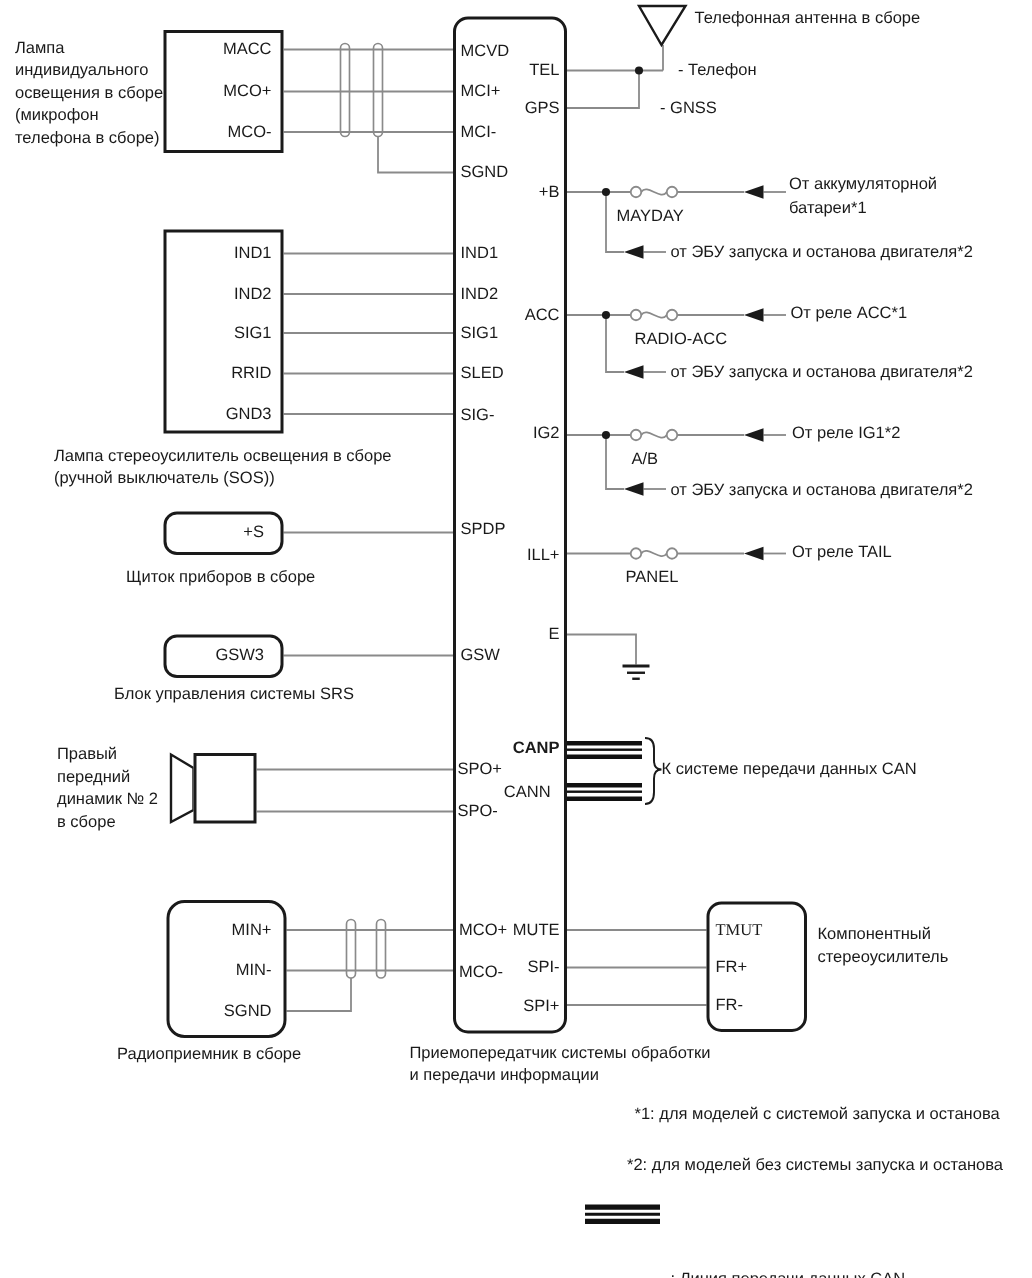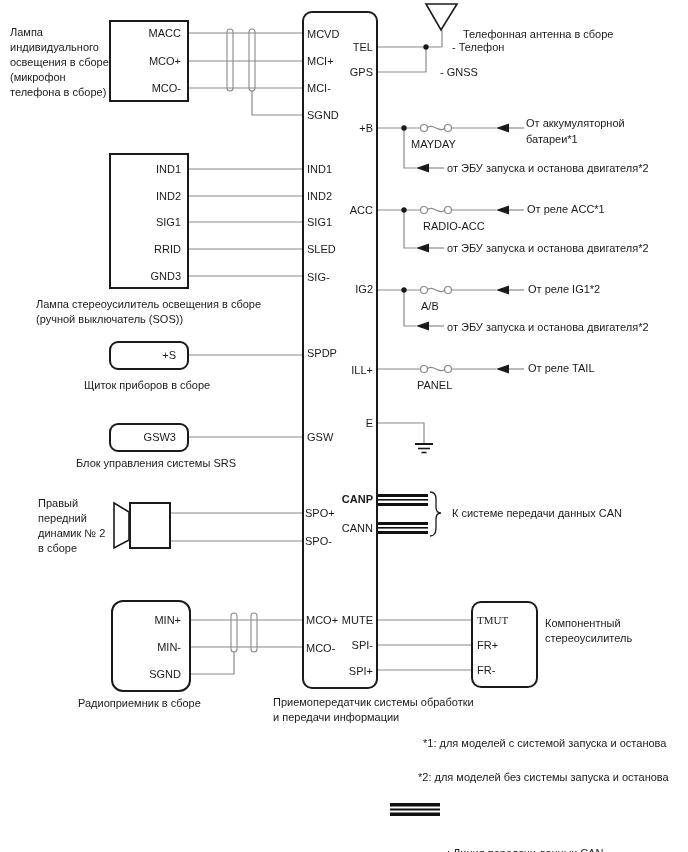--- a/index.html
+++ b/index.html
@@ -171,21 +171,21 @@
   <div class="t" style="left:306px; top:641px;">MCO-</div>
 
   <div class="t tr" style="left:330px; width:43px; top:40px;">TEL</div>
   <div class="t tr" style="left:330px; width:43px; top:65px;">GPS</div>
   <div class="t tr" style="left:330px; width:43px; top:121px;">+B</div>
   <div class="t tr" style="left:330px; width:43px; top:203px;">ACC</div>
   <div class="t tr" style="left:330px; width:43px; top:282px;">IG2</div>
   <div class="t tr" style="left:330px; width:43px; top:363px;">ILL+</div>
   <div class="t tr" style="left:330px; width:43px; top:416px;">E</div>
   <div class="t tr" style="left:330px; width:43px; top:492px;font-weight:bold;">CANP</div>
-  <div class="t tr" style="left:330px; width:43px; top:521px;">CANN</div>
+  <div class="t tr" style="left:330px; width:43px; top:521px;text-align:center;">CANN</div>
   <div class="t tr" style="left:330px; width:43px; top:613px;">MUTE</div>
   <div class="t tr" style="left:330px; width:43px; top:638px;">SPI-</div>
   <div class="t tr" style="left:330px; width:43px; top:664px;">SPI+</div>
 
   <div class="t" style="left:273px; top:695px;">Приемопередатчик системы обработки</div>
   <div class="t" style="left:273px; top:710px;">и передачи информации</div>
 
   <div class="t tr" style="left:120px; width:61px; top:26px;">MACC</div>
   <div class="t tr" style="left:120px; width:61px; top:54px;">MCO+</div>
   <div class="t tr" style="left:120px; width:61px; top:81px;">MCO-</div>
@@ -217,39 +217,39 @@
   <div class="t tr" style="left:120px; width:61px; top:640px;">MIN-</div>
   <div class="t tr" style="left:120px; width:61px; top:667px;">SGND</div>
   <div class="t" style="left:78px; top:696px;">Радиоприемник в сборе</div>
 
   <div class="t" style="left:477px; top:613px;font-family:Liberation Serif, serif;">TMUT</div>
   <div class="t" style="left:477px; top:638px;">FR+</div>
   <div class="t" style="left:477px; top:663px;">FR-</div>
   <div class="t" style="left:545px; top:616px;">Компонентный</div>
   <div class="t" style="left:545px; top:631px;">стереоусилитель</div>
 
-  <div class="t" style="left:463px; top:5px;margin-top:22px;">Телефонная антенна в сборе</div>
+  <div class="t" style="left:463px; top:5px;">Телефонная антенна в сборе</div>
   <div class="t" style="left:452px; top:40px;">- Телефон</div>
   <div class="t" style="left:440px; top:65px;">- GNSS</div>
 
   <div class="t" style="left:526px; top:116px;">От аккумуляторной</div>
   <div class="t" style="left:526px; top:132px;">батареи*1</div>
   <div class="t" style="left:411px; top:137px;">MAYDAY</div>
   <div class="t" style="left:447px; top:161px;">от ЭБУ запуска и останова двигателя*2</div>
 
   <div class="t" style="left:527px; top:202px;">От реле ACC*1</div>
   <div class="t" style="left:423px; top:219px;">RADIO-ACC</div>
   <div class="t" style="left:447px; top:241px;">от ЭБУ запуска и останова двигателя*2</div>
 
   <div class="t" style="left:528px; top:282px;">От реле IG1*2</div>
   <div class="t" style="left:421px; top:299px;">A/B</div>
   <div class="t" style="left:447px; top:320px;">от ЭБУ запуска и останова двигателя*2</div>
 
   <div class="t" style="left:528px; top:361px;">От реле TAIL</div>
   <div class="t" style="left:417px; top:378px;">PANEL</div>
 
-  <div class="t" style="left:452px; top:506px;">К системе передачи данных CAN</div>
+  <div class="t" style="left:441px; top:506px;">К системе передачи данных CAN</div>
 
   <div class="t" style="left:423px; top:736px;text-align:right;">*1: для моделей с системой запуска и останова</div>
   <div class="t" style="left:418px; top:770px;">*2: для моделей без системы запуска и останова</div>
   <div class="t" style="left:447px; top:846px;">: Линия передачи данных CAN</div>
 
 </div>
 
 </body></html>

